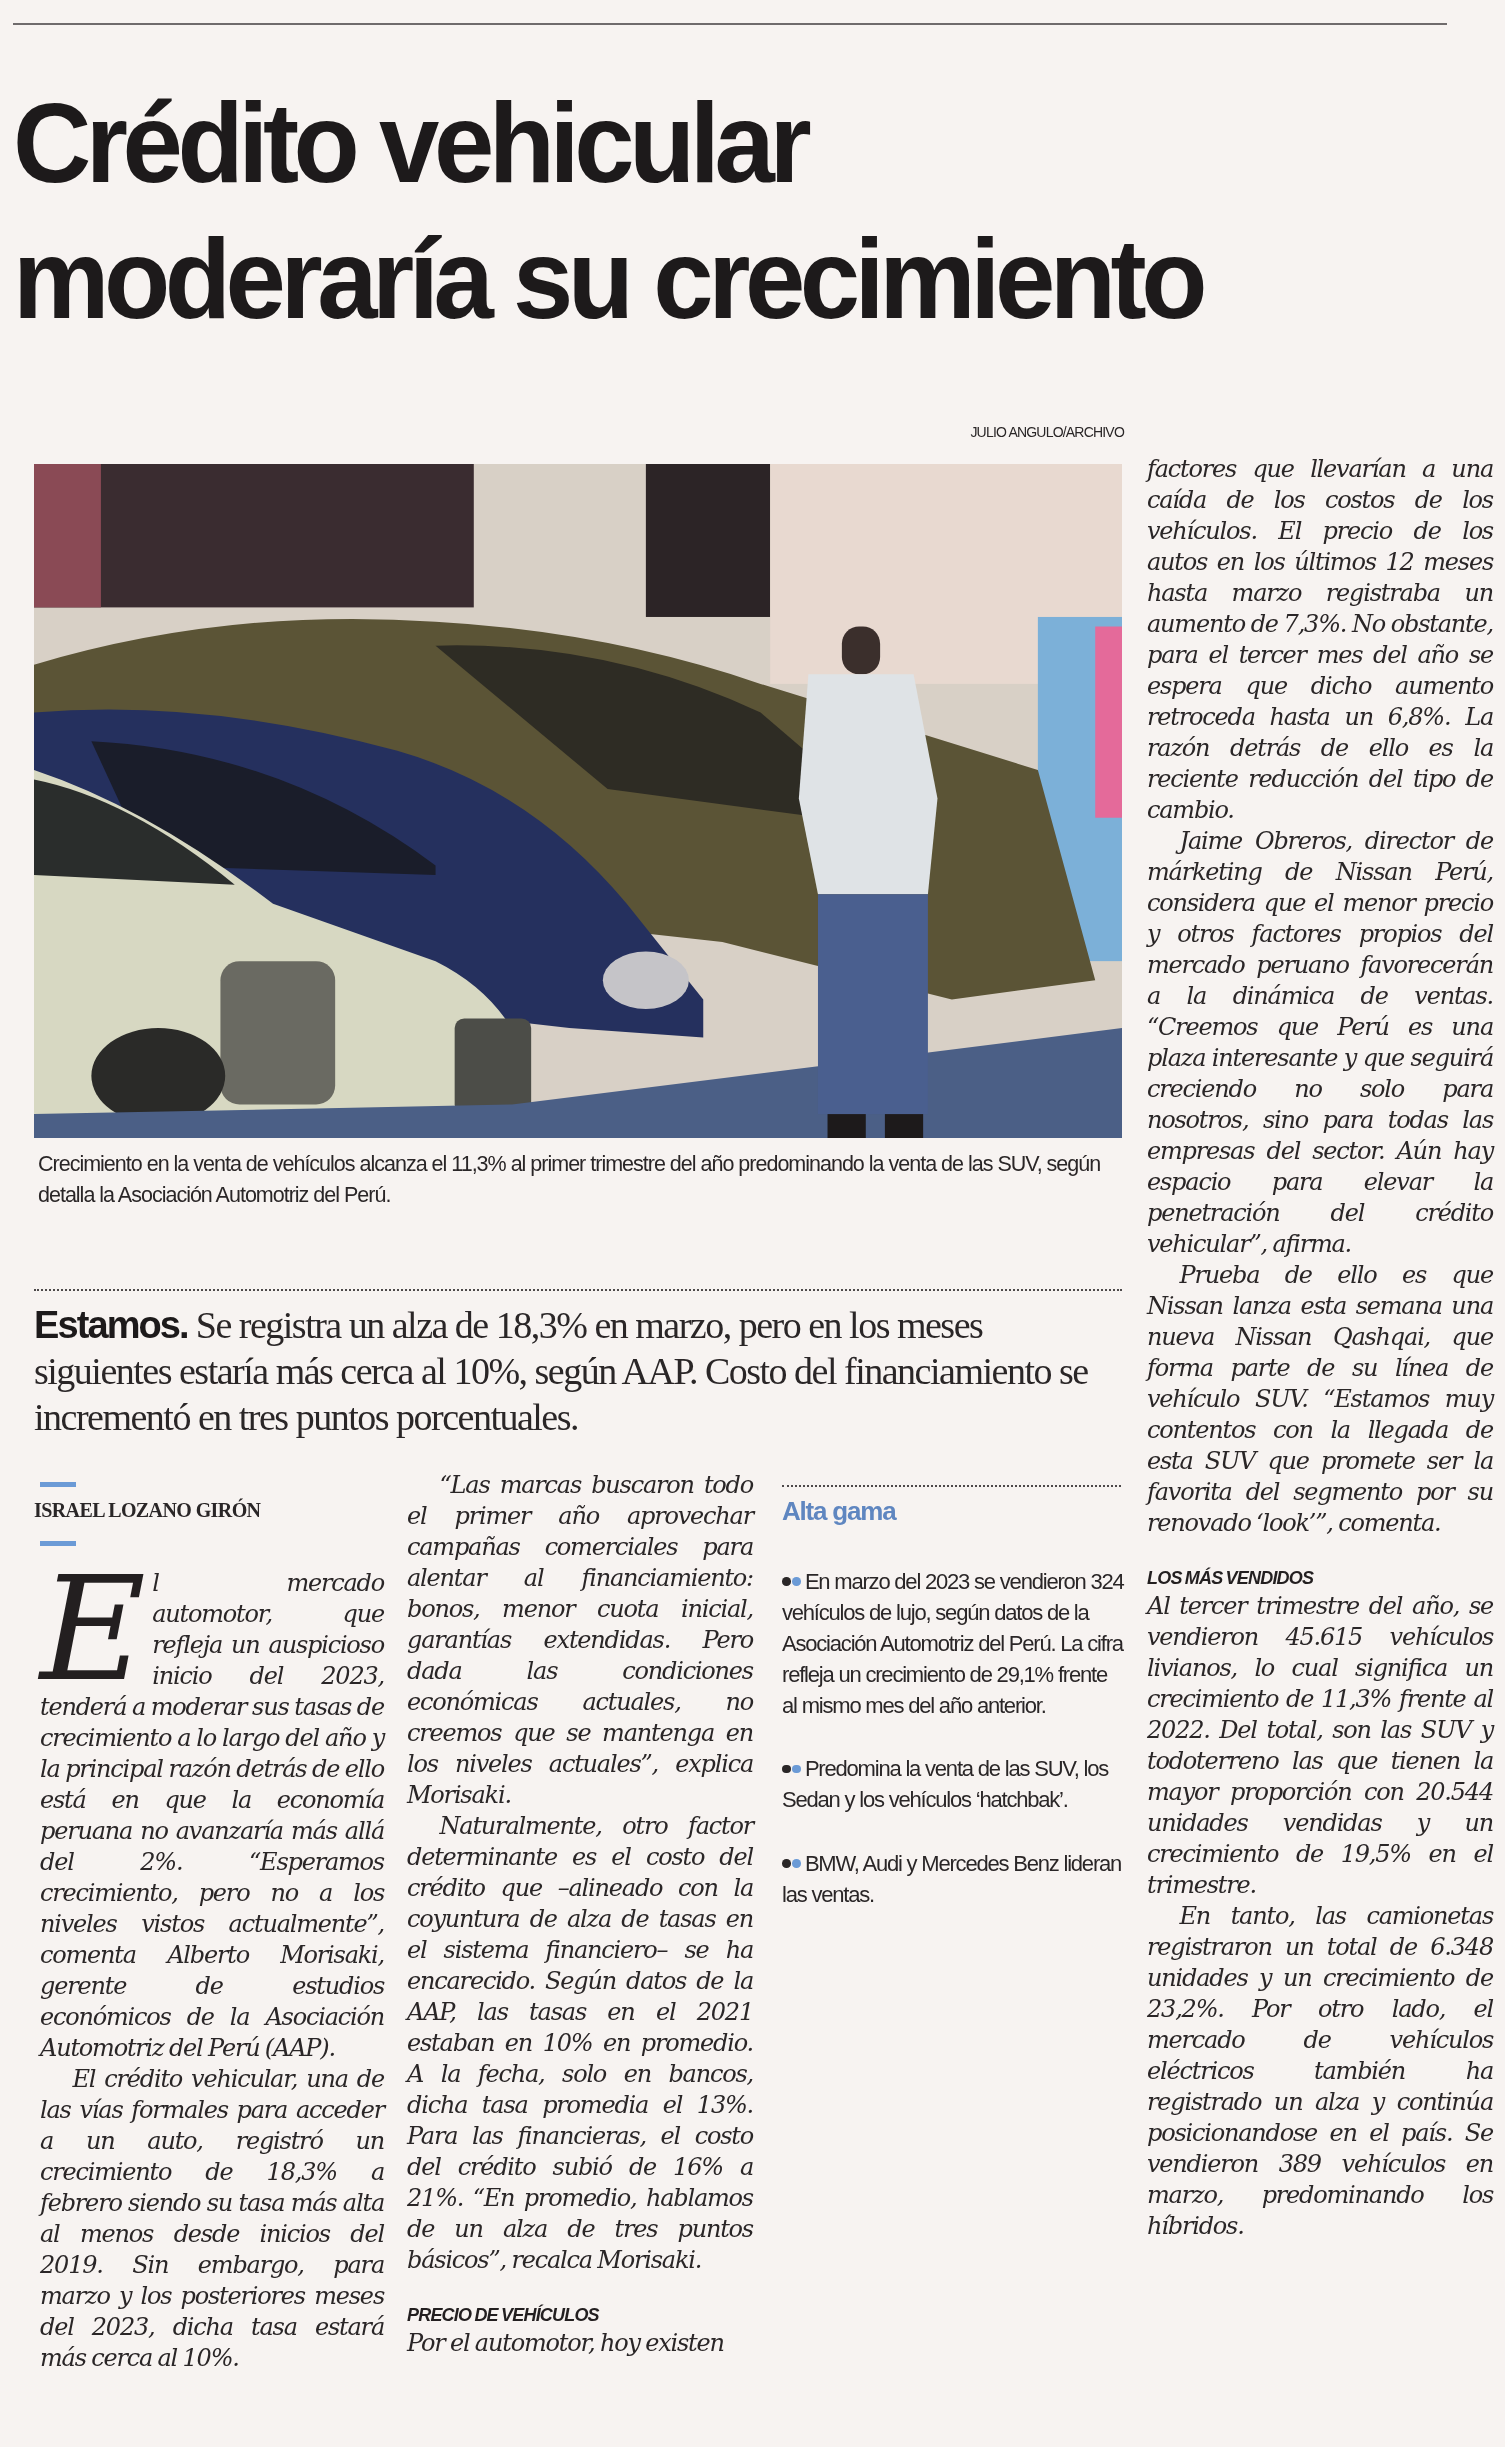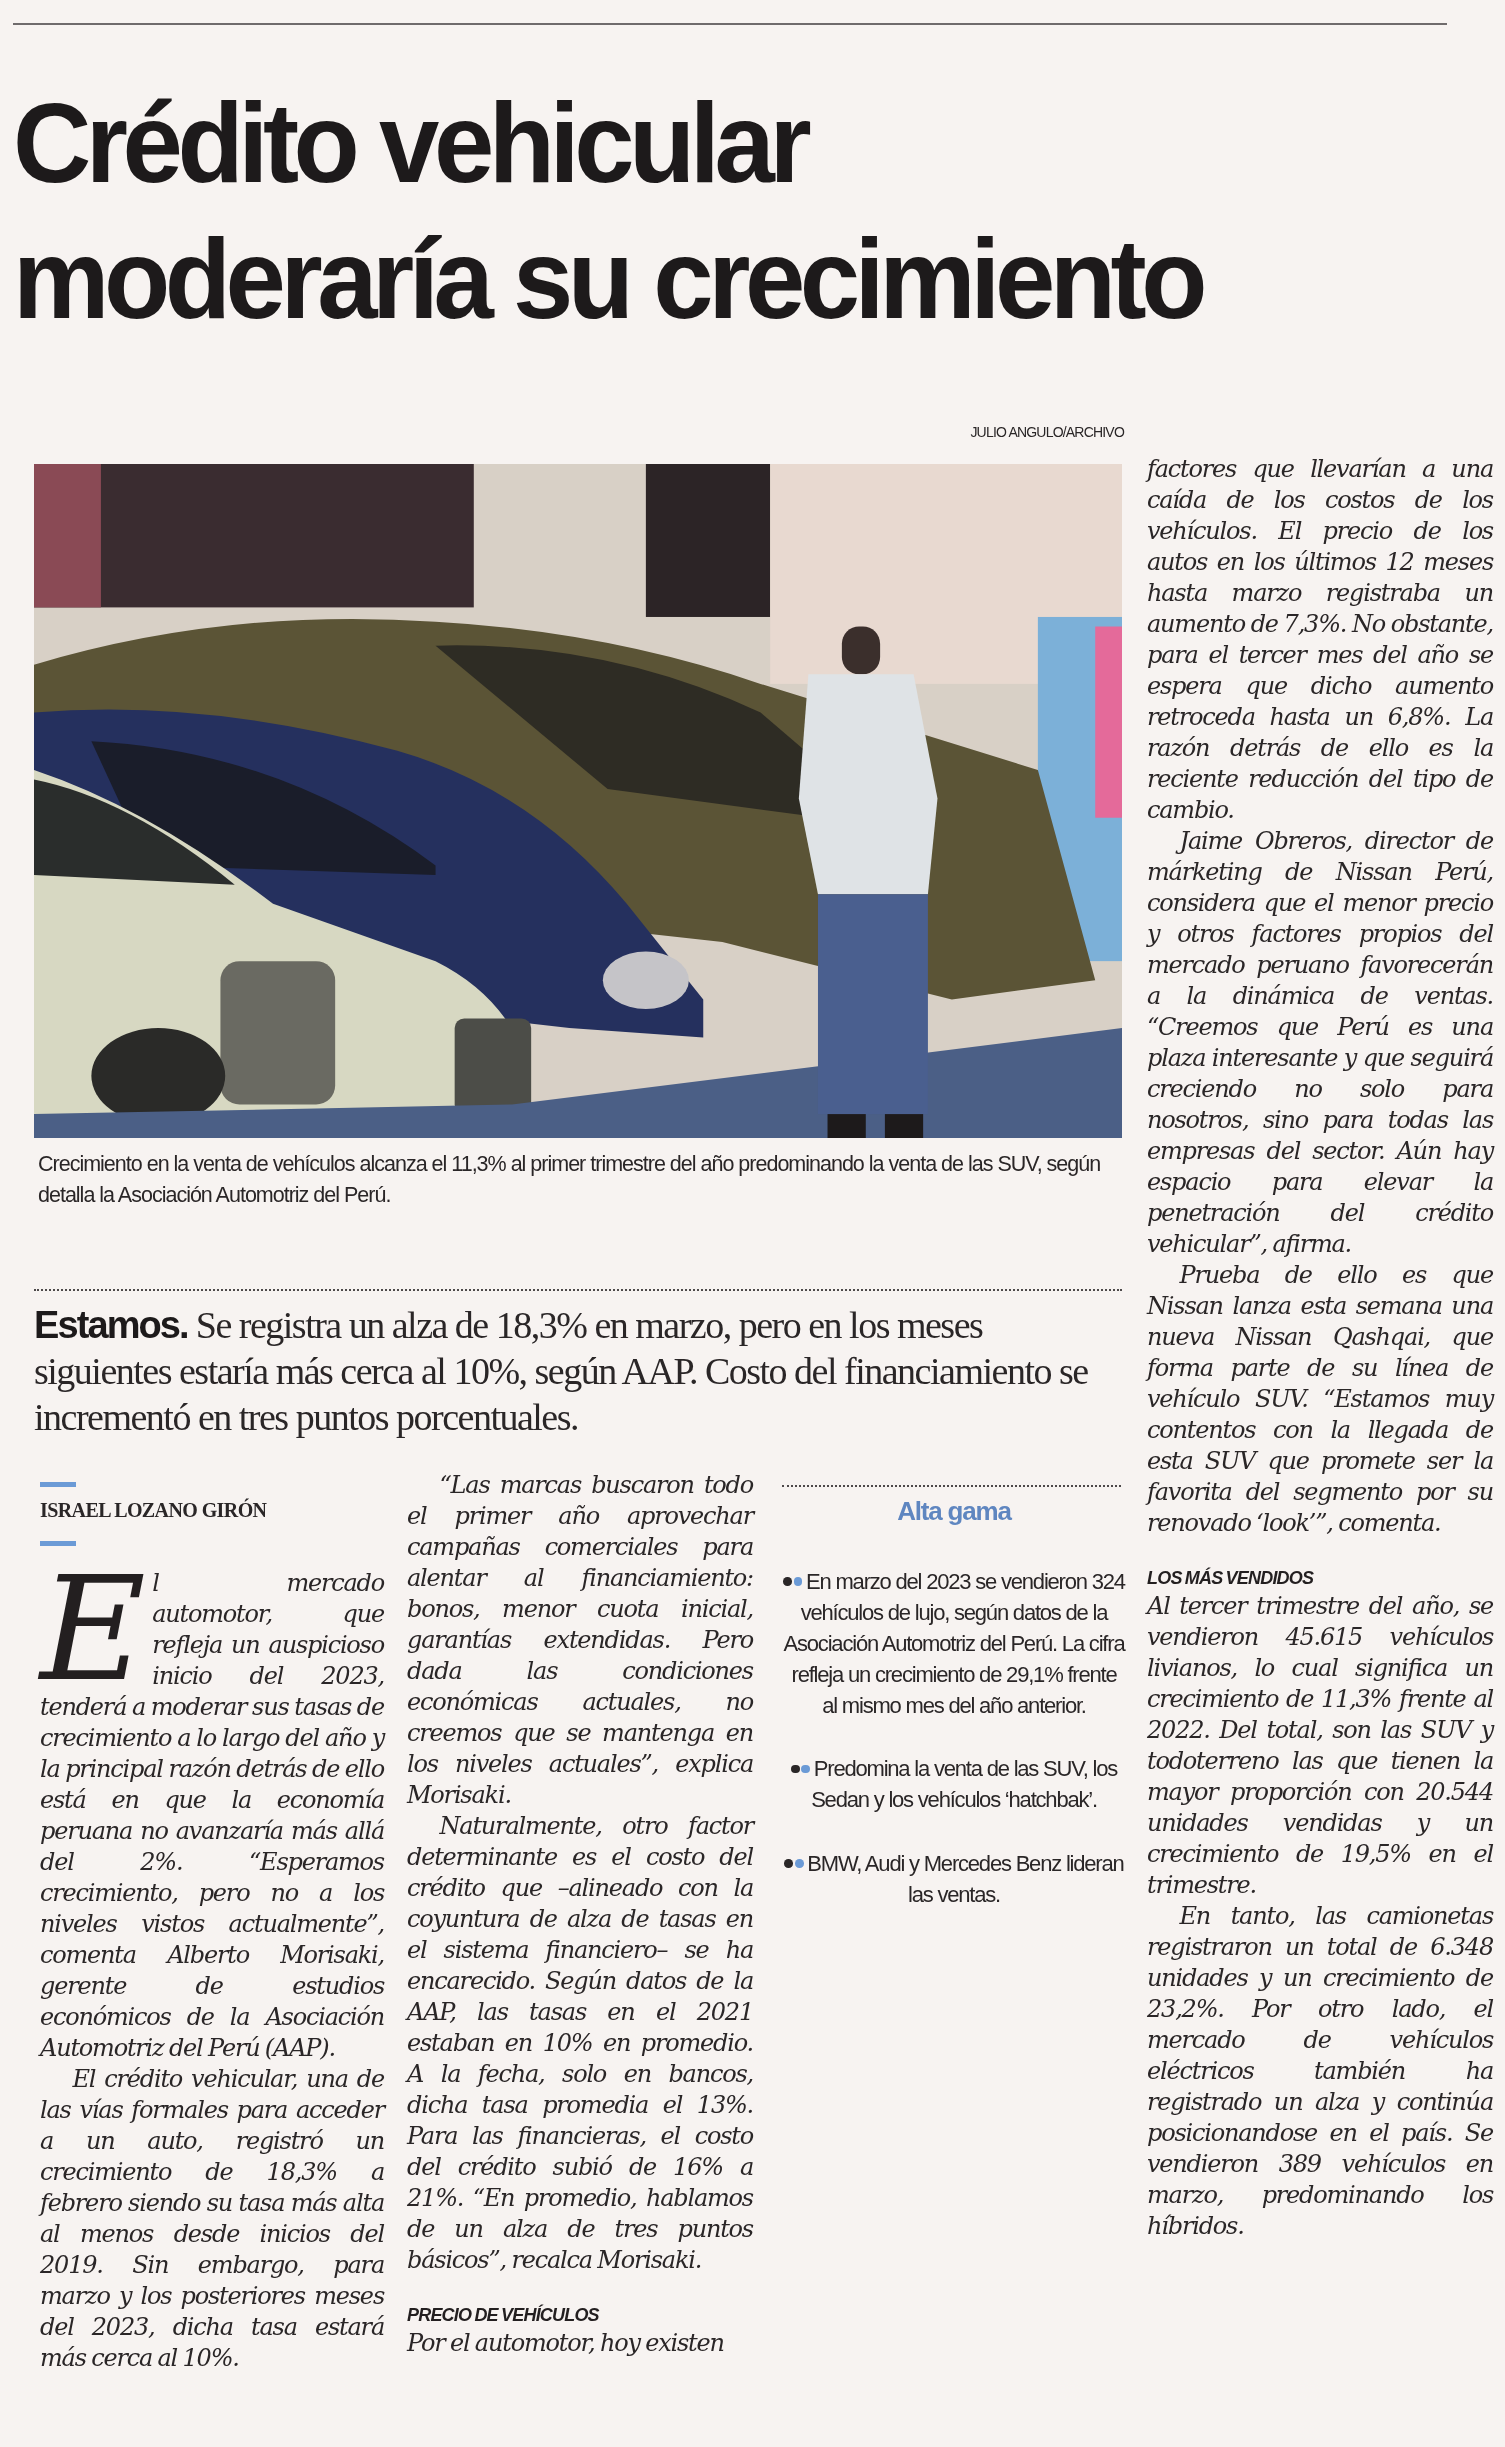--- a/index.html
+++ b/index.html
@@ -25,38 +25,38 @@
 
   .dotted-rule { position: absolute; height: 0; border-top: 2.9px dotted #4d494a; }
   .rule-main { left: 34px; top: 1289px; width: 1088px; }
   .rule-box { left: 782px; top: 1485px; width: 339px; }
 
   .deck { position: absolute; left: 34px; top: 1302px; width: 1090px;
     font-family: "Liberation Serif", serif; font-size: 38px; line-height: 46px; letter-spacing: -1.5px; color: #2a2627; }
   .deck .kicker { font-family: "Liberation Sans", sans-serif; font-weight: 700; letter-spacing: -1.9px; color: #1d1a1b; }
 
   .blue-bar { position: absolute; left: 40px; width: 36px; height: 4.8px; background: #6b9ad6; }
-  .byline { position: absolute; left: 40px; top: 1499px; font-family: "Liberation Serif", serif; font-weight: 700;
+  .byline { position: absolute; left: 34px; top: 1499px; font-family: "Liberation Serif", serif; font-weight: 700;
     font-size: 20px; letter-spacing: -0.6px; color: #2a2627; }
 
   .col { position: absolute; font-family: "DejaVu Serif", serif; font-size: 24px; line-height: 31px;
     letter-spacing: -1.2px; color: #2a2627; text-align: justify; hyphens: manual; word-spacing: -1px; font-style: italic; }
   .col p { text-indent: 32.5px; }
   .col p.noindent { text-indent: 0; }
   .col1 { left: 40px; top: 1568px; width: 344px; }
   .col2 { left: 407px; top: 1470px; width: 346px; }
   .col4 { left: 1147px; top: 454px; width: 346px; }
 
   .dropcap { float: left; font-family: "DejaVu Serif", serif; font-size: 145px; line-height: 113px;
     margin: 3.8px 7.6px -5.7px 0; color: #231f20; font-weight: 400; }
 
   .subhead { font-family: "Liberation Sans", sans-serif; font-weight: 700; font-size: 18px; letter-spacing: -0.8px;
     color: #231f20; text-indent: 0 !important; line-height: 25px; margin-top: 27px; }
 
-  .box { position: absolute; left: 782px; top: 1495px; width: 344px; font-family: "Liberation Sans", sans-serif; text-align: center; }
+  .box { position: absolute; left: 782px; top: 1495px; width: 344px; font-family: "Liberation Sans", sans-serif; }
   .box .box-kicker { font-weight: 700; font-size: 26px; color: #5f86c0; letter-spacing: -1.2px; line-height: 32.5px; }
   .box .box-title { font-weight: 700; font-size: 36px; line-height: 46px; color: #231f20; letter-spacing: -1.4px; margin-top: 1.9px; }
   .box ul { list-style: none; margin-top: 38px; }
   .box li { font-size: 22px; line-height: 31px; letter-spacing: -1.2px; color: #2a2627; margin-bottom: 32.5px; }
   .bullet { display: inline-block; width: 8.6px; height: 8.6px; border-radius: 50%; margin-right: 1.9px; vertical-align: 2.9px; }
   .b-dark { background: #2a2627; }
   .b-blue { background: #6b9ad6; margin-right: 3.8px; }
 </style>
 </head>
 <body>

